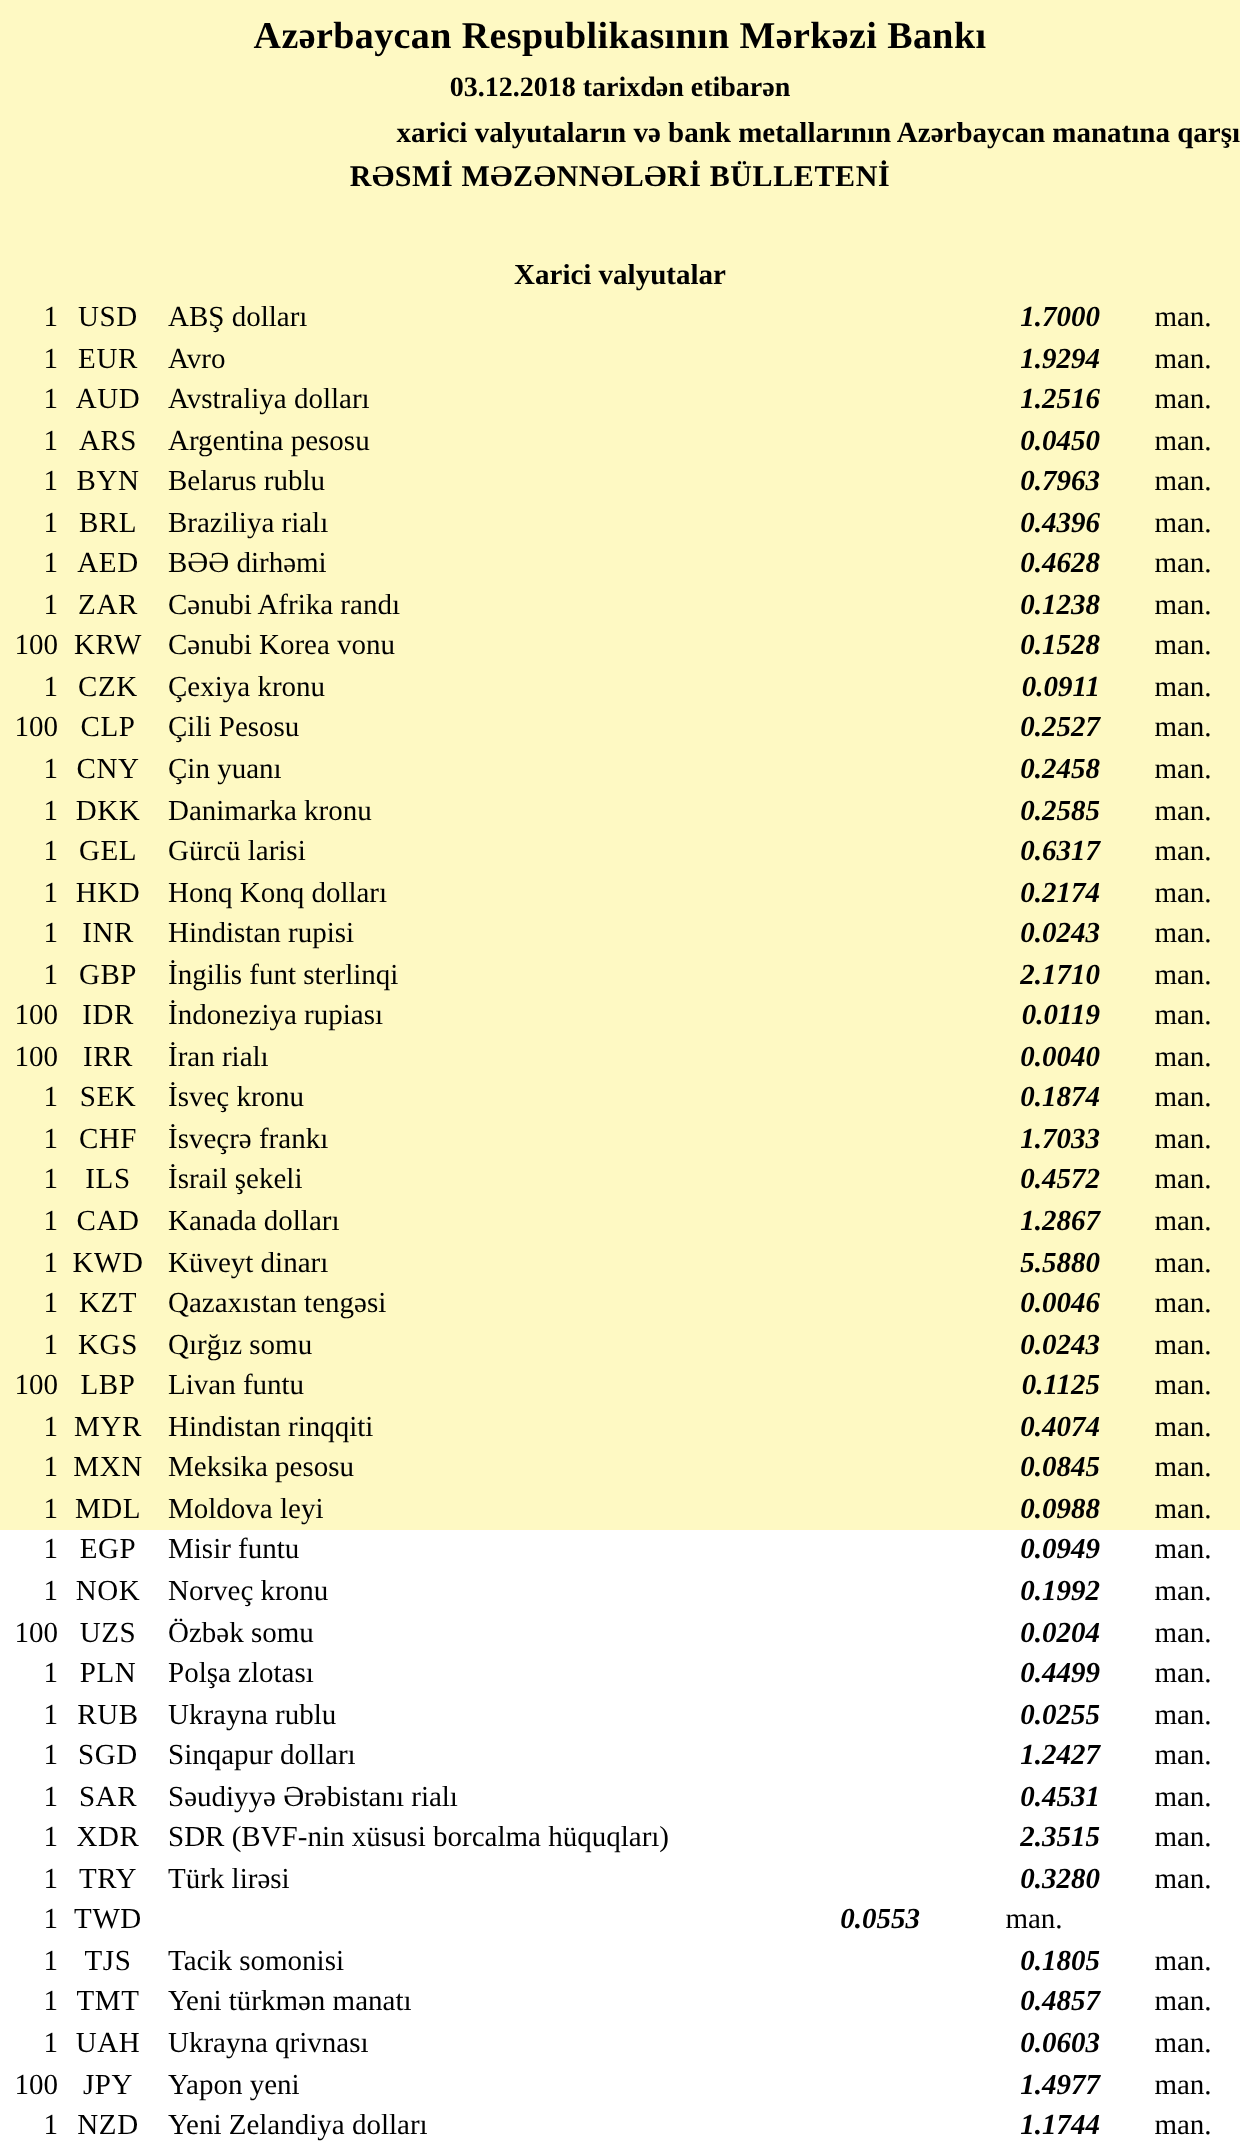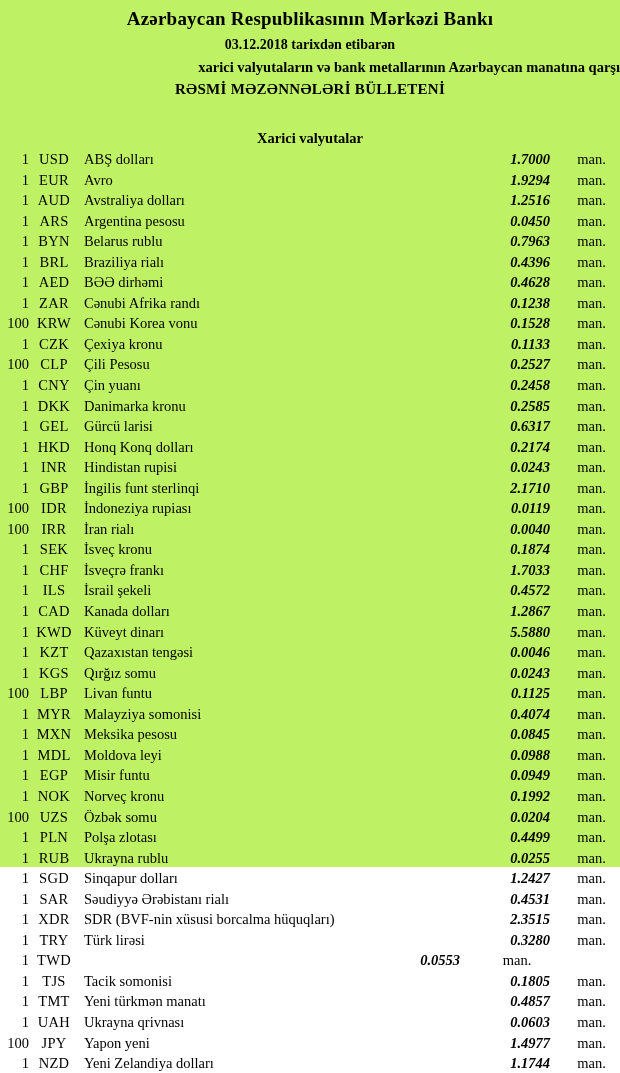--- a/index.html
+++ b/index.html
@@ -10,22 +10,22 @@
   body {
     width: 620px;
     height: 1073px;
     overflow: hidden;
     color: #000000;
     font-family: "Liberation Serif", "DejaVu Serif", serif;
     -webkit-font-smoothing: antialiased;
   }
   .page {
     width: 620px;
-    height: 867px;
-    background: #bef264;
+    height: 765px;
+    background: #fef9c3;
     box-sizing: border-box;
   }
   .doc-header { text-align: center; }
   .bank-name {
     font-size: 19px;
     font-weight: bold;
     padding-top: 7px;
     line-height: 23px;
     letter-spacing: 0.2px;
   }
@@ -162,21 +162,21 @@
       <span class="cell-code">KRW</span>
       <span class="cell-name">Cənubi Korea vonu</span>
       <span class="cell-rate">0.1528</span>
       <span class="cell-unit">man.</span>
     </div>
 
     <div class="row">
       <span class="cell-nominal">1</span>
       <span class="cell-code">CZK</span>
       <span class="cell-name">Çexiya kronu</span>
-      <span class="cell-rate">0.1133</span>
+      <span class="cell-rate">0.0911</span>
       <span class="cell-unit">man.</span>
     </div>
 
     <div class="row">
       <span class="cell-nominal">100</span>
       <span class="cell-code">CLP</span>
       <span class="cell-name">Çili Pesosu</span>
       <span class="cell-rate">0.2527</span>
       <span class="cell-unit">man.</span>
     </div>
@@ -305,21 +305,21 @@
       <span class="cell-nominal">100</span>
       <span class="cell-code">LBP</span>
       <span class="cell-name">Livan funtu</span>
       <span class="cell-rate">0.1125</span>
       <span class="cell-unit">man.</span>
     </div>
 
     <div class="row">
       <span class="cell-nominal">1</span>
       <span class="cell-code">MYR</span>
-      <span class="cell-name">Malayziya somonisi</span>
+      <span class="cell-name">Hindistan rinqqiti</span>
       <span class="cell-rate">0.4074</span>
       <span class="cell-unit">man.</span>
     </div>
 
     <div class="row">
       <span class="cell-nominal">1</span>
       <span class="cell-code">MXN</span>
       <span class="cell-name">Meksika pesosu</span>
       <span class="cell-rate">0.0845</span>
       <span class="cell-unit">man.</span>

